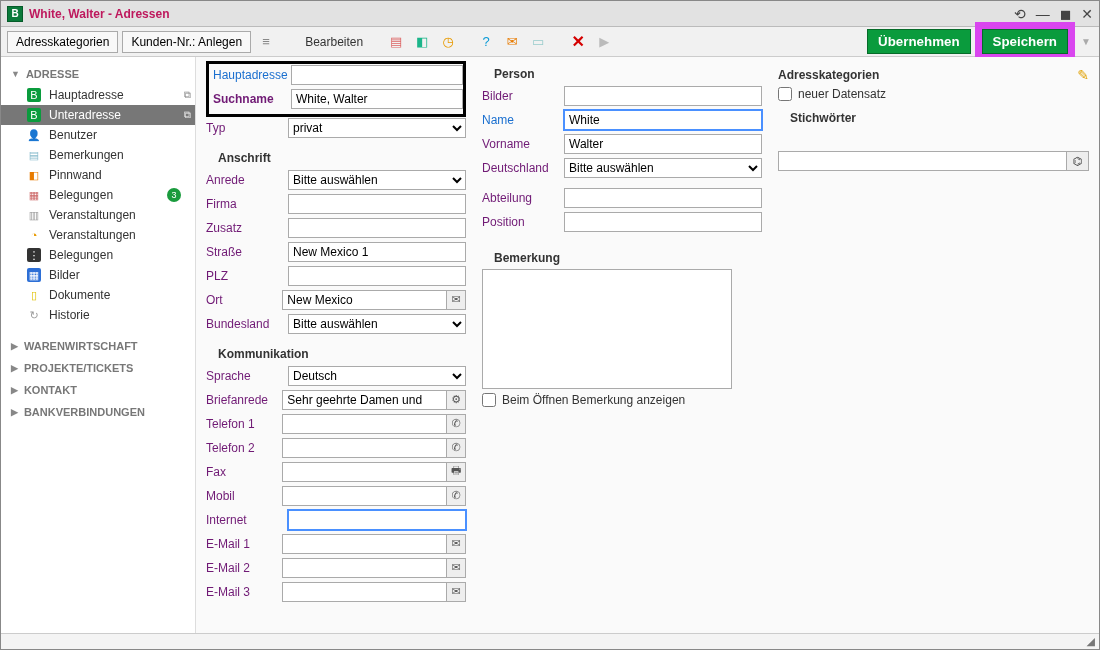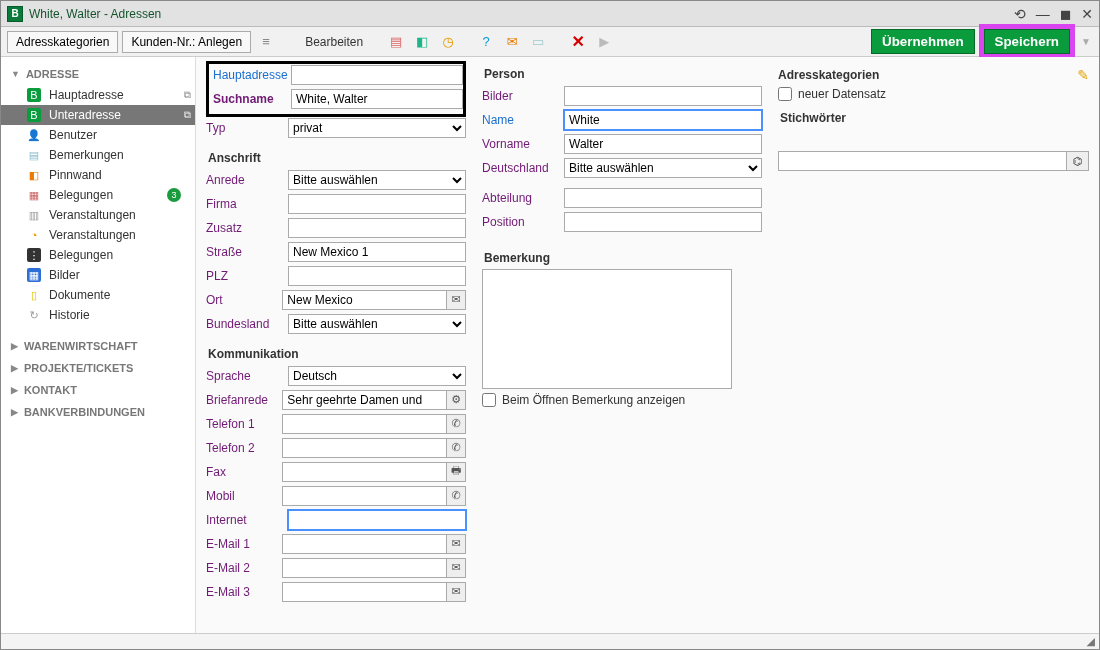--- a/index.html
+++ b/index.html
@@ -1,45 +1,45 @@
 <!DOCTYPE html>
 <html><head>
 <meta charset="utf-8">
 <style>
   * { box-sizing: border-box; margin: 0; padding: 0; font-family: Arial, sans-serif; }
   body { font-size: 12px; color: #333; background: #fff; user-select: none; }
   .window { width: 1100px; height: 650px; border: 1px solid #888; display: flex; flex-direction: column; }
   .titlebar { height: 26px; background: #e2e2e2; border-bottom: 1px solid #bbb; display: flex; align-items: center; padding: 0 6px; }
   .titlebar .app-icon { width: 16px; height: 16px; background:#0a7a3a; color:#fff; font-weight:bold; font-size:10px; display:flex; align-items:center; justify-content:center; border:1px solid #055b29; margin-right:6px;}
-  .titlebar .title { font-weight: normal; color:#14532d; }
+  .titlebar .title { font-weight: bold; color:#be185d; }
   .titlebar .spacer { flex: 1; }
   .titlebar .winbtns { display:flex; gap:10px; font-size:14px; color:#444; }
   .toolbar { height: 30px; background:#f1f1f1; border-bottom:1px solid #ccc; display:flex; align-items:center; padding:0 6px; gap:4px;}
   .toolbar .btn { border:1px solid #aaa; background:#f8f8f8; padding:3px 8px; font-size:12px; cursor:pointer; }
   .toolbar .icon-btn { width:22px; height:20px; display:flex; align-items:center; justify-content:center; font-size:13px;}
   .toolbar .spacer { flex:1; }
   .toolbar .green-btn { background:#0a9b3d; color:#fff; border:1px solid #066b29; font-weight:bold; padding:4px 10px; cursor:pointer; }
-  .toolbar .green-btn-wrap { border:5px solid #d946ef; padding:0; display:inline-block; }
+  .toolbar .green-btn-wrap { border:7px solid #d946ef; padding:0; display:inline-block; }
   .toolbar .drop-caret{width:14px;text-align:center;color:#aaa;font-size:10px;}
   .body { flex:1; display:flex; overflow:hidden; background:#fafafa; }
   .sidebar { width:195px; border-right:1px solid #ddd; background:#fff; padding-top:6px; overflow:hidden; }
   .nav-section { padding:5px 10px; font-weight:bold; color:#777; font-size:11px; cursor:pointer; display:flex; align-items:center; gap:6px; }
   .nav-section .caret { font-size:9px; color:#888; }
   .nav-item { padding:3px 8px 3px 26px; display:flex; align-items:center; gap:8px; cursor:pointer; position:relative;}
   .nav-item.selected { background:#777; color:#fff; }
   .nav-item .mini-icon { width:14px; height:14px; display:inline-flex; align-items:center; justify-content:center; font-size:11px; border-radius:2px;}
   .nav-item .badge { position:absolute; right:14px; width:14px; height:14px; border-radius:50%; background:#1a9b3d; color:#fff; font-size:9px; display:flex; align-items:center; justify-content:center; }
   .nav-item .popout { position:absolute; right:4px; font-size:10px; color:#888;}
   .nav-item.selected .popout{color:#eee;}
   .content { flex:1; padding:6px 10px 10px 10px; overflow:auto; display:flex; gap:16px; }
   .col { display:flex; flex-direction:column; }
   .col.c1 { width:260px; }
   .col.c2 { width:280px; }
   .col.c3 { flex:1; }
-  .section-title { font-weight:bold; margin:10px 0 4px 2px; }
+  .section-title { font-weight:bold; margin:10px 0 4px 12px; }
   .row { display:flex; align-items:center; margin-bottom:3px; min-height:21px;}
   .row .lbl { width:82px; color:#701a75; }
   .row .lbl.link { color:#1a6fcf; cursor:pointer; }
   .row input[type=text] { flex:1; height:20px; border:1px solid #aaa; padding:1px 4px; font-size:12px;}
   .row select { flex:1; height:20px; border:1px solid #aaa; font-size:12px; background:#fff;}
   .row .side-icon { width:20px; height:20px; border:1px solid #aaa; border-left:none; background:#eee; display:flex; align-items:center; justify-content:center; font-size:11px; color:#555;}
   .highlight-box { border:3px solid #000; padding-bottom:2px; margin-top:-2px; }
   .highlight-box .row .lbl { padding-left:4px; }
   textarea { border:1px solid #aaa; width:250px; height:120px; resize:none; font-size:12px;}
   .checkbox-row { display:flex; align-items:center; gap:6px; margin-top:4px; }

